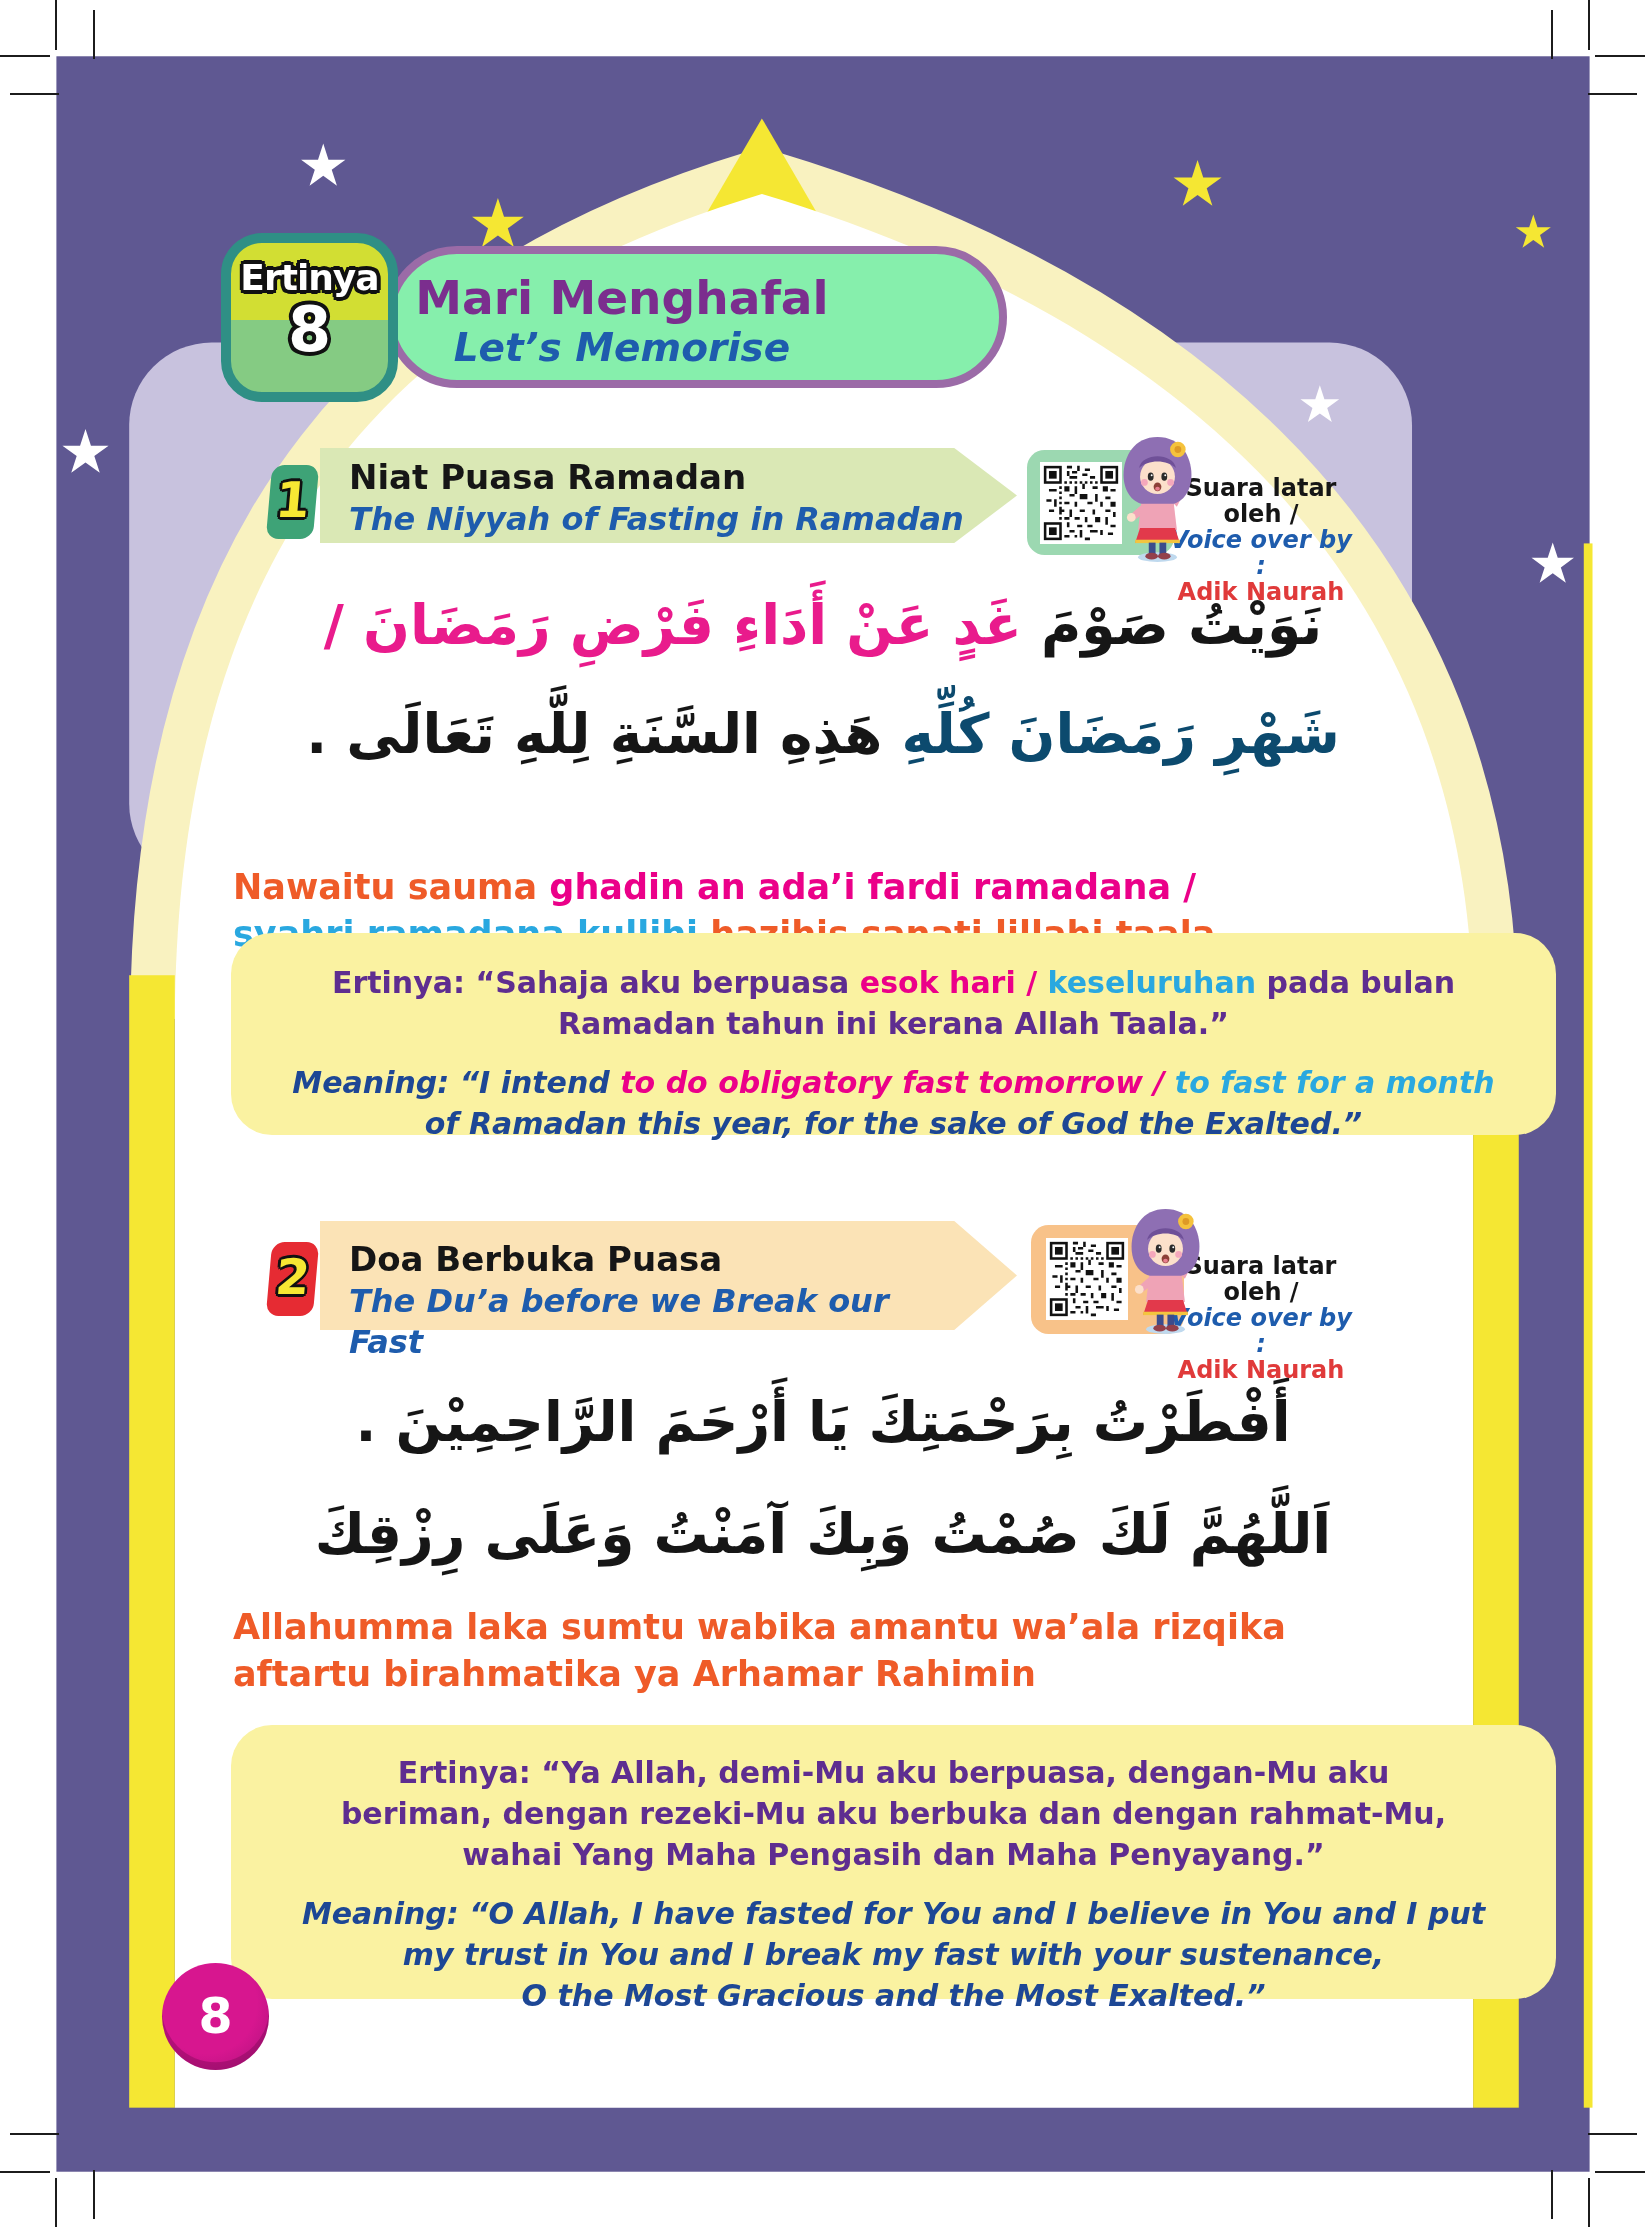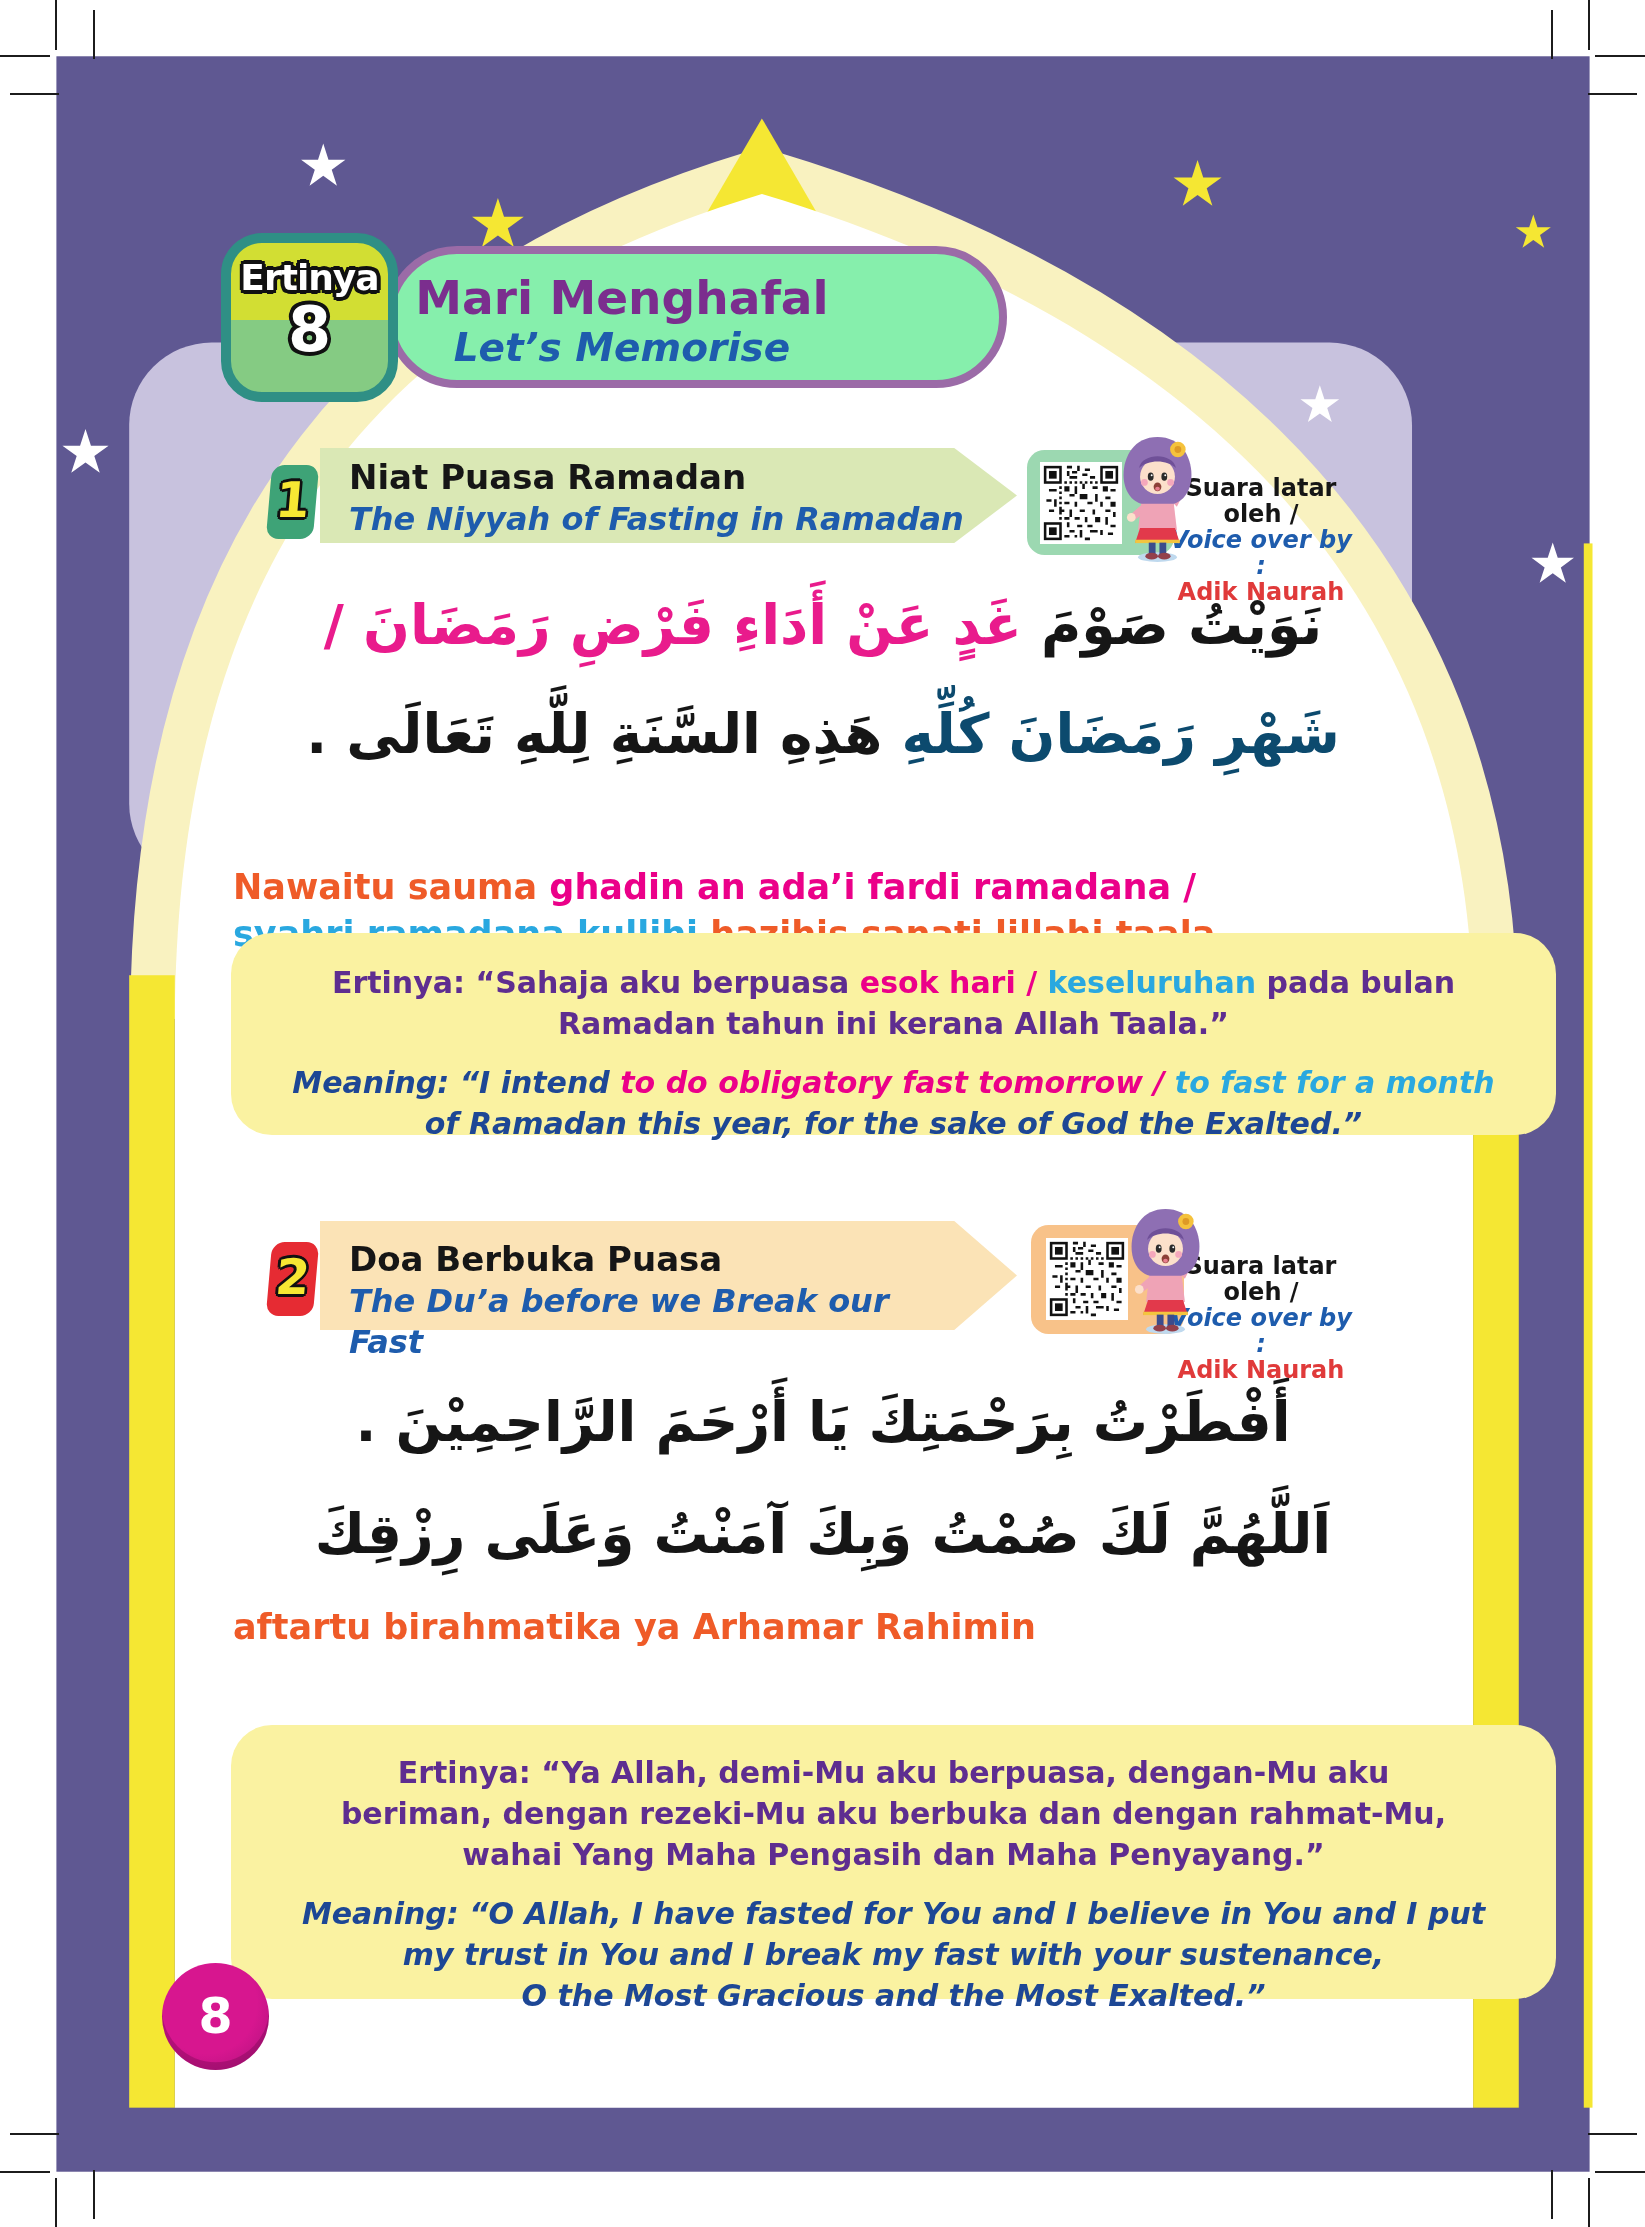--- a/index.html
+++ b/index.html
@@ -248,20 +248,21 @@
     <div class="voice-en">Voice over by :</div>
     <div class="voice-name">Adik Naurah</div>
   </div>
 
   <div class="arabic" style="top:1366px;line-height:112px" dir="rtl">
     <div>أَفْطَرْتُ بِرَحْمَتِكَ يَا أَرْحَمَ الرَّاحِمِيْنَ .</div>
     <div>اَللَّهُمَّ لَكَ صُمْتُ وَبِكَ آمَنْتُ وَعَلَى رِزْقِكَ</div>
   </div>
 
   <div class="translit" style="top:1604px">
+    <div class="tx-orange">Allahumma laka sumtu wabika amantu wa’ala rizqika</div>
     <div class="tx-orange">aftartu birahmatika ya Arhamar Rahimin</div>
   </div>
 
   <div class="ybox" style="top:1725px;height:274px">
     <div class="ertinya" style="margin-top:27px">
       <span>Ertinya: “Ya Allah, demi-Mu aku berpuasa, dengan-Mu aku</span><br>
       <span>beriman, dengan rezeki-Mu aku berbuka dan dengan rahmat-Mu,</span><br>
       <span>wahai Yang Maha Pengasih dan Maha Penyayang.”</span>
     </div>
     <div class="meaning" style="margin-top:17.5px">

